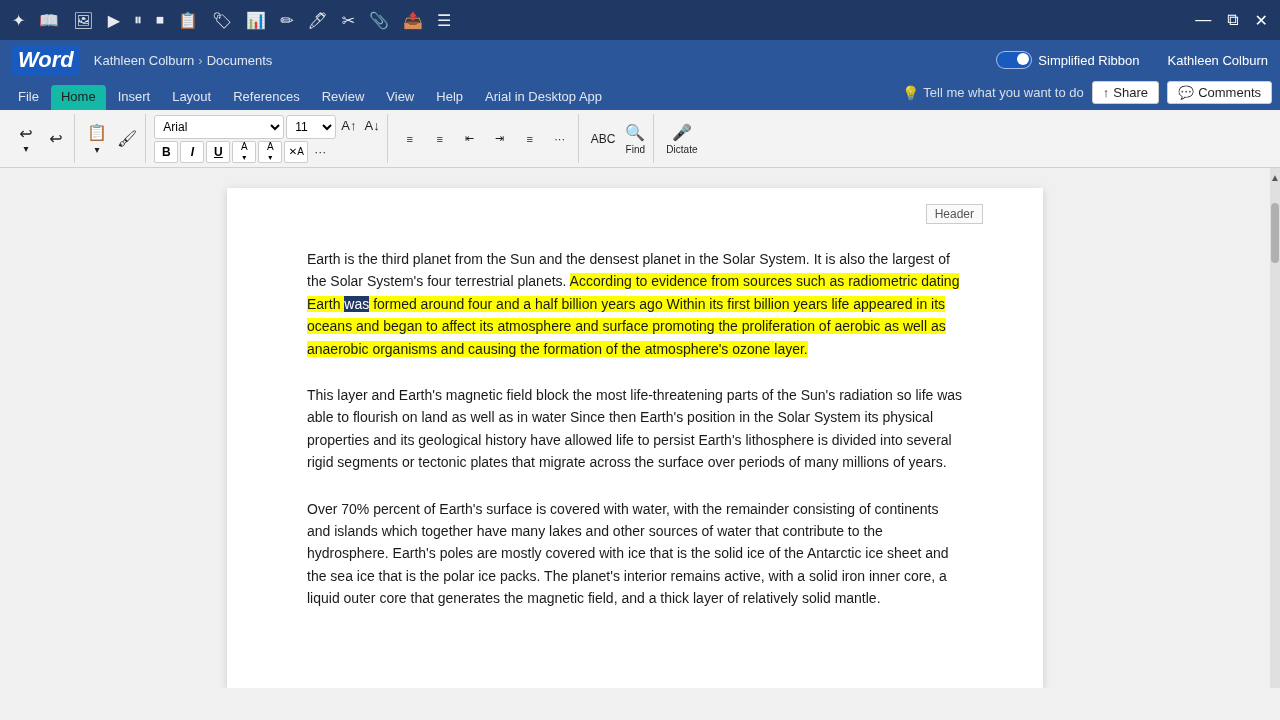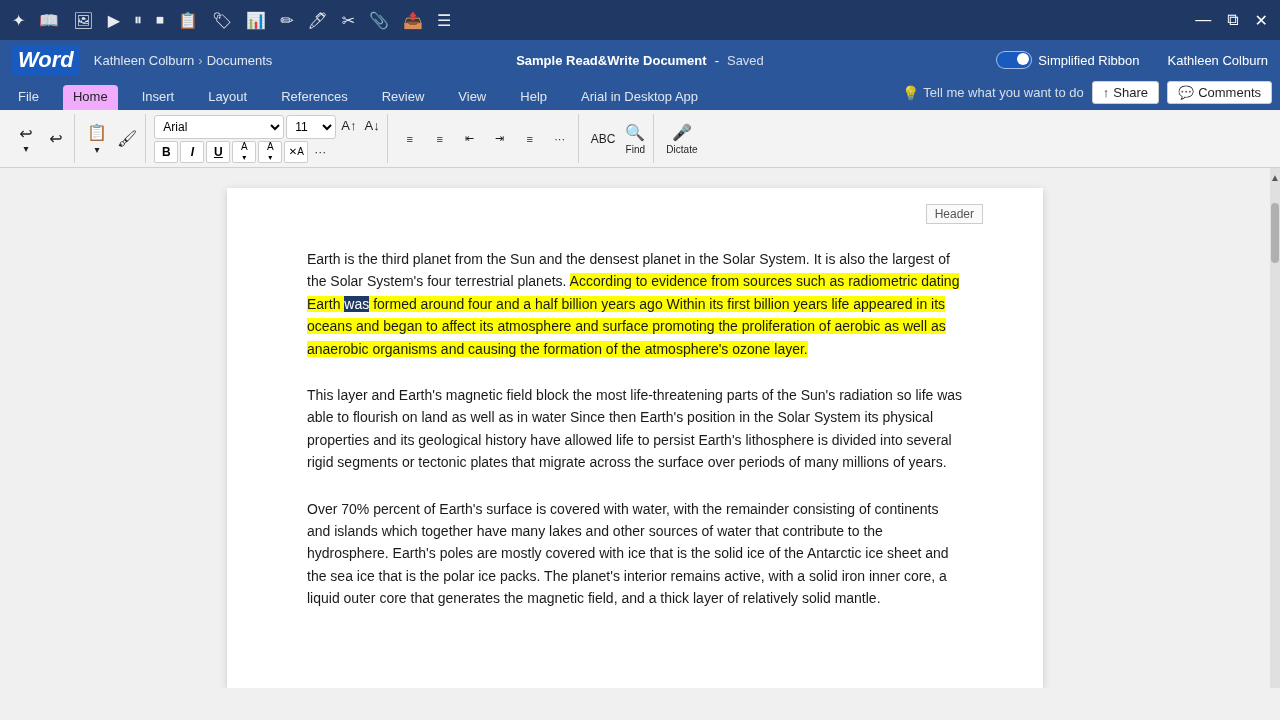--- a/index.html
+++ b/index.html
@@ -124,31 +124,31 @@
       font-weight: 500;
     }
 
     
     .ribbon-tabs {
       background: #2b579a;
       height: 30px;
       display: flex;
       align-items: flex-end;
       padding: 0 8px;
-      gap: 14px;
+      gap: 2px;
     }
     .ribbon-tab {
       color: rgba(255,255,255,0.85);
       font-size: 13px;
       padding: 4px 10px 6px;
       cursor: pointer;
       border-radius: 4px 4px 0 0;
     }
     .ribbon-tab.active {
-      background: #f0abfc;
+      background: #14b8a6;
       color: #1f1f1f;
       font-weight: 500;
     }
     .ribbon-tab-open {
       color: rgba(255,255,255,0.85);
       font-size: 13px;
       padding: 4px 10px 6px;
       cursor: pointer;
     }
 
@@ -373,25 +373,20 @@
 
 <div class="title-bar">
   <div class="title-bar-left">
     <span class="word-logo">Word</span>
     <span class="breadcrumb">
       <span>Kathleen Colburn</span>
       <span class="breadcrumb-sep">›</span>
       <span>Documents</span>
     </span>
   </div>
-  <div class="title-bar-center">
-    <span class="doc-title">Sample Read&amp;Write Document</span>
-    <span>-</span>
-    <span class="saved-status">Saved</span>
-  </div>
   <div class="title-bar-right">
     <div class="simplified-ribbon">
       <div class="toggle-switch">
         <div class="toggle-knob"></div>
       </div>
       <span>Simplified Ribbon</span>
     </div>
     <span class="user-name">Kathleen Colburn</span>
   </div>
 </div>

